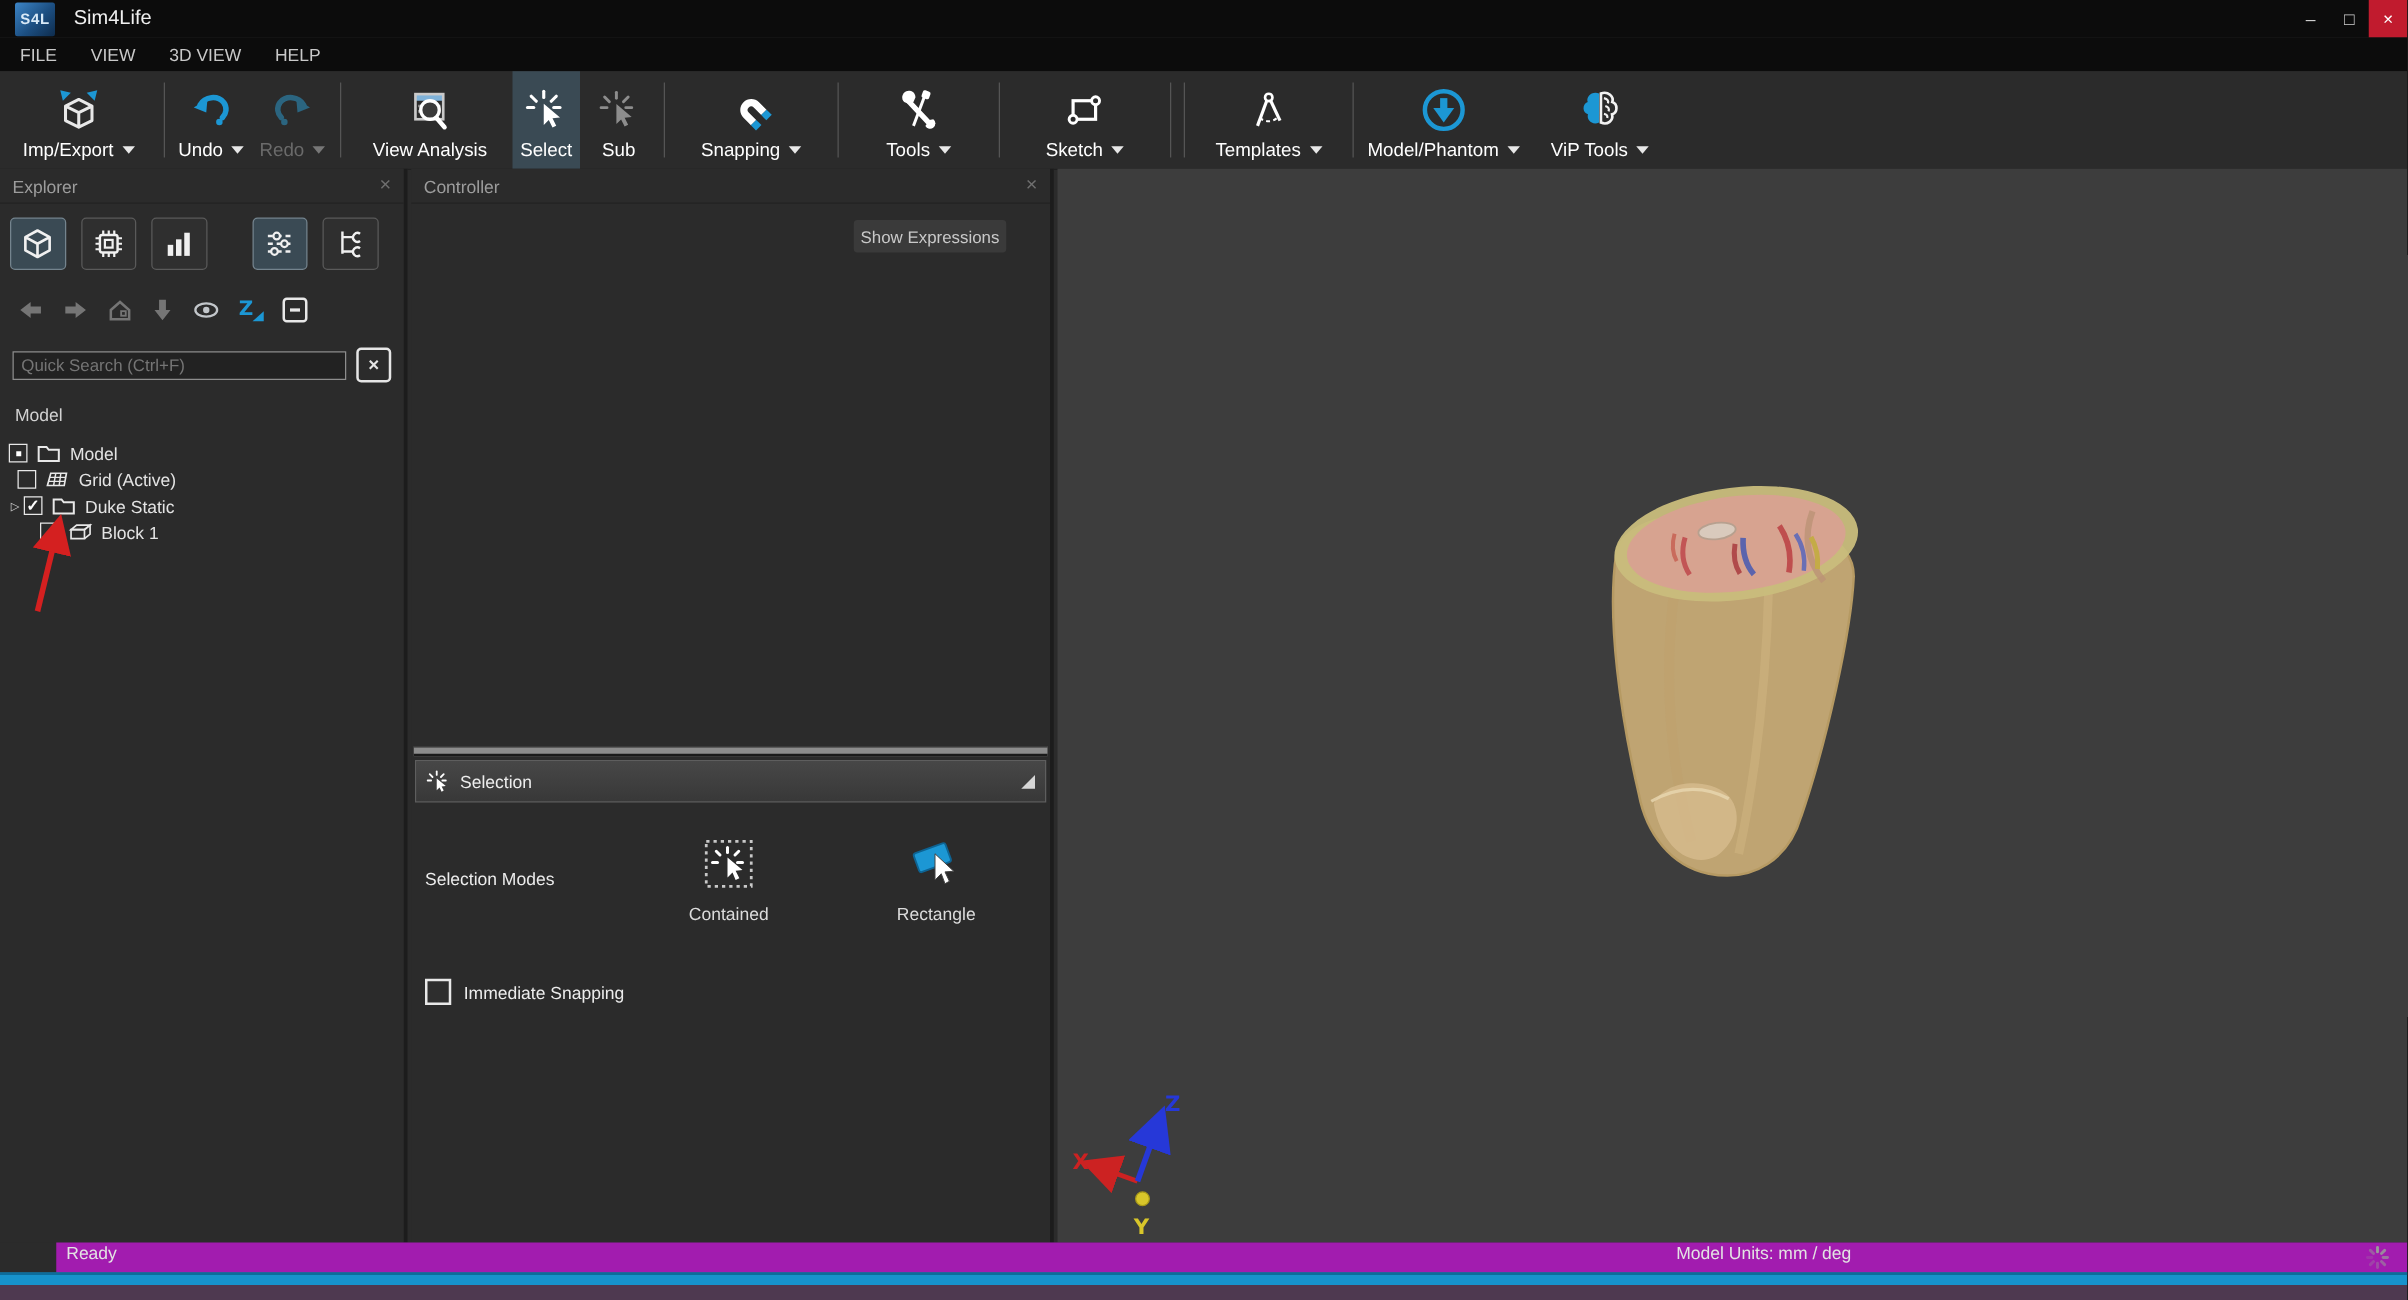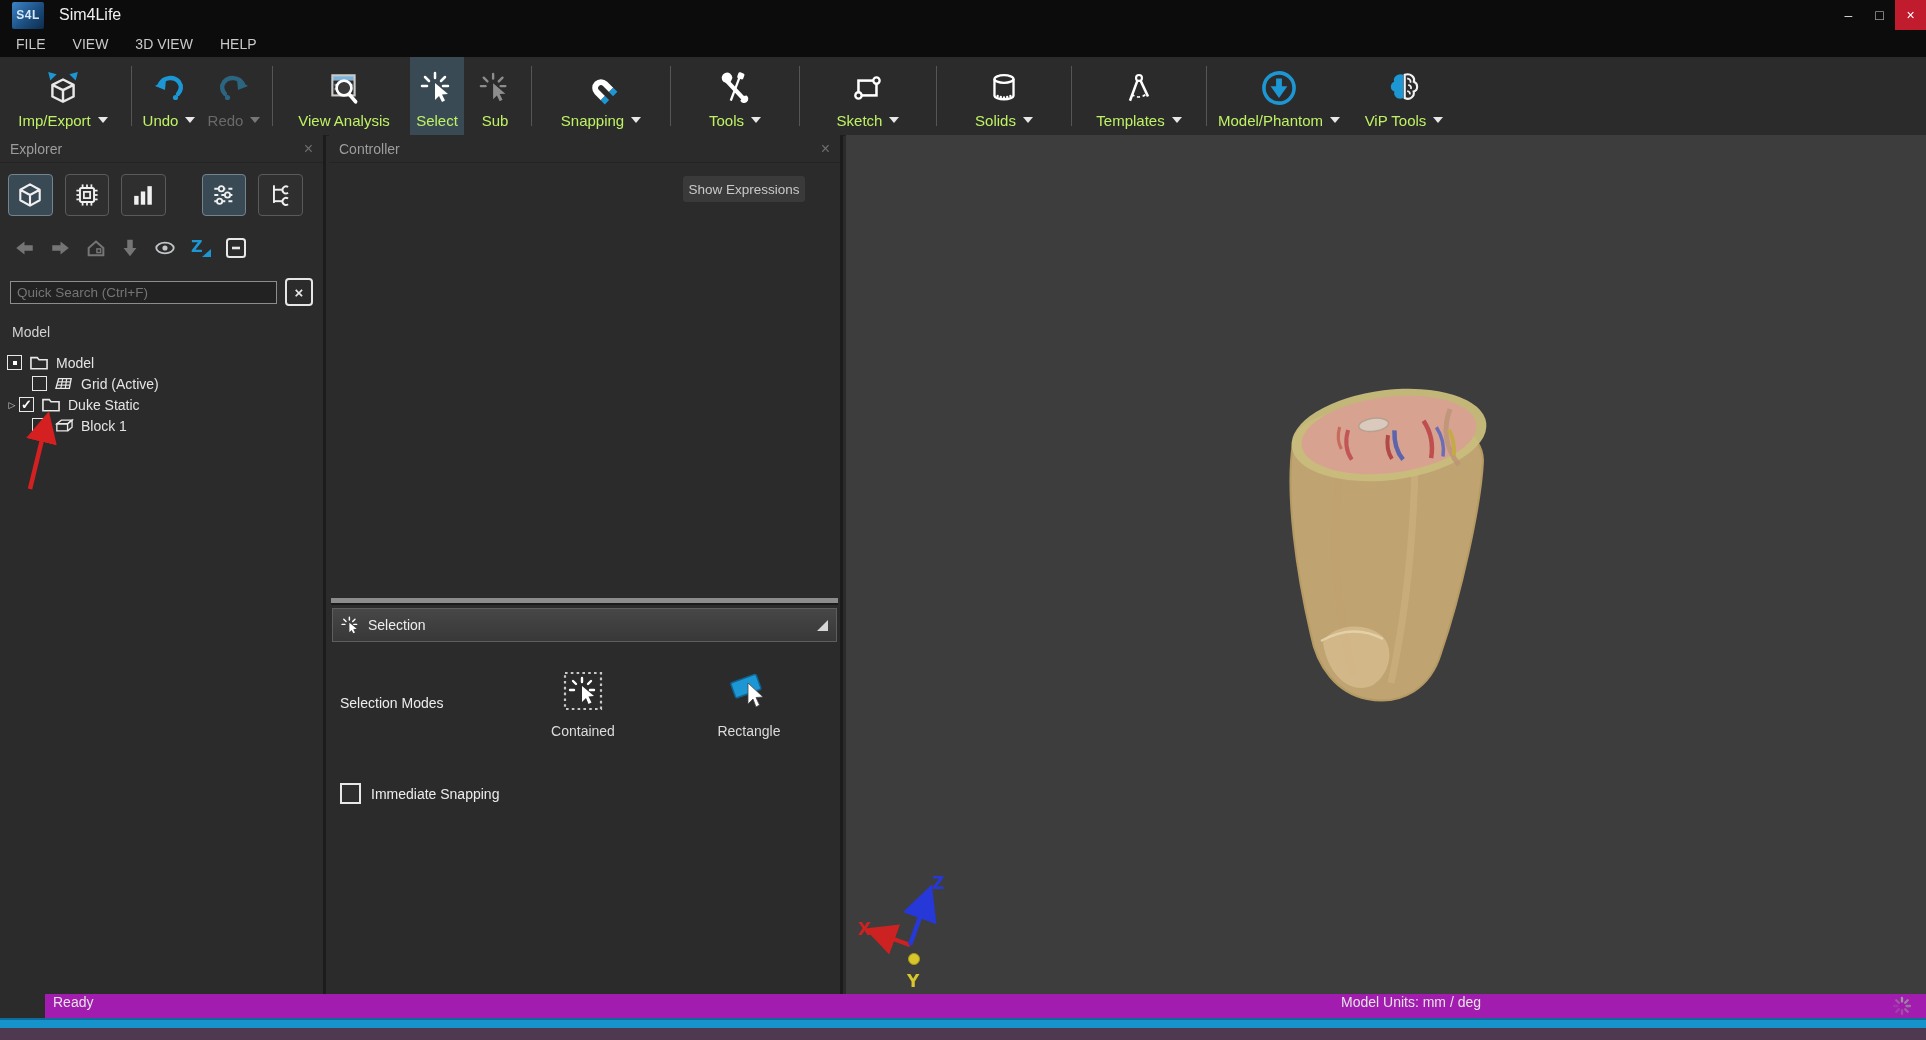--- a/index.html
+++ b/index.html
@@ -23,21 +23,21 @@
   .menubar{position:absolute;top:30px;left:0;right:0;height:27px;background:#0c0c0c;
            display:flex;align-items:center;gap:27px;padding-left:16px;font-size:14px;color:#c9c9c9;}
 
   
   .toolbar{position:absolute;top:57px;left:0;right:0;height:78px;background:#2b2b2b;
            border-bottom:1px solid #202020;display:flex;align-items:stretch;}
   .tbtn{display:flex;flex-direction:column;align-items:center;justify-content:space-between;
         padding:8px 4px 6px;box-sizing:border-box;}
   .tbtn .ticon{flex:1;display:flex;align-items:center;justify-content:center;}
   .trow{display:flex;align-items:center;gap:7px;height:18px;}
-  .tlabel{font-size:15px;color:#bef264;white-space:nowrap;}
+  .tlabel{font-size:15px;color:#ffffff;white-space:nowrap;}
   .caret{width:0;height:0;border-left:5px solid transparent;border-right:5px solid transparent;
          border-top:6px solid #e8e8e8;}
   .tbtn.active{background:#3a4a54;}
   .tbtn.disabled .tlabel{color:#6a6a6a;}
   .tbtn.disabled .caret{border-top-color:#777;}
   .tsep{width:1px;background:#555;margin:9px 5px;}
 
   
   .panel{position:absolute;top:135px;bottom:46px;background:#2b2b2b;box-sizing:border-box;}
   #explorer{left:0;width:326px;border-right:3px solid #1c1c1c;}
@@ -273,39 +273,20 @@
         </svg>
       </div>
       <div class="trow">
           <span class="tlabel">Sketch</span>
           <span class="caret"></span>
         </div>
     </div>
 
     <div class="tsep"></div>
 
-    <div class="tbtn" style="width:124px">
-      <div class="ticon">
-        <svg width="38" height="36" viewBox="0 0 34 34">
-          <ellipse cx="17" cy="8.5" rx="9" ry="3.6" fill="none" stroke="#fff" stroke-width="2.2"></ellipse>
-          <path d="M8 8.5 V24 a9 3.6 0 0 0 18 0 V8.5" fill="none" stroke="#fff" stroke-width="2.2"></path>
-          <g fill="#fff">
-            <circle cx="11" cy="24.5" r="1.1"></circle>
-              <circle cx="14" cy="25.4" r="1.1"></circle>
-            <circle cx="17" cy="25.8" r="1.1"></circle>
-              <circle cx="20" cy="25.4" r="1.1"></circle>
-            <circle cx="23" cy="24.5" r="1.1"></circle>
-          </g>
-        </svg>
-      </div>
-      <div class="trow">
-          <span class="tlabel">Solids</span>
-          <span class="caret"></span>
-        </div>
-    </div>
 
     <div class="tsep"></div>
 
     <div class="tbtn" style="width:124px">
       <div class="ticon">
         <svg width="38" height="36" viewBox="0 0 34 34">
           <circle cx="17" cy="7.5" r="2.8" fill="none" stroke="#fff" stroke-width="2"></circle>
           <line x1="15.5" y1="10" x2="8.5" y2="29" stroke="#fff" stroke-width="2.4"></line>
           <line x1="18.5" y1="10" x2="25.5" y2="25" stroke="#fff" stroke-width="2.4"></line>
           <path d="M10 23 q8 5.5 14.5 -1" fill="none" stroke="#fff" stroke-width="1.6" stroke-dasharray="3 2.5"></path>
@@ -454,21 +435,21 @@
             <span class="dot"></span>
           </span>
         <span class="nicon">
           <svg width="20" height="17" viewBox="0 0 22 19">
             <path d="M2 4 h7 l2 2.5 h9 v10 h-18 z" fill="none" stroke="#e8e8e8" stroke-width="1.8"></path>
           </svg>
         </span>
         <span>Model</span>
       </div>
 
-      <div class="trownode" style="padding-left:18px">
+      <div class="trownode" style="">
         <span class="exp"></span>
         <span class="cb"></span>
         <span class="nicon">
           <svg width="20" height="17" viewBox="0 0 22 19">
             <path d="M5 4 H19 L17 15 H2 Z" fill="none" stroke="#e8e8e8" stroke-width="1.5"></path>
             <line x1="9.5" y1="4" x2="7.5" y2="15" stroke="#e8e8e8" stroke-width="1.3"></line>
             <line x1="14" y1="4" x2="12.5" y2="15" stroke="#e8e8e8" stroke-width="1.3"></line>
             <line x1="4.2" y1="7.7" x2="18.3" y2="7.7" stroke="#e8e8e8" stroke-width="1.3"></line>
             <line x1="3.4" y1="11.3" x2="17.6" y2="11.3" stroke="#e8e8e8" stroke-width="1.3"></line>
           </svg>

